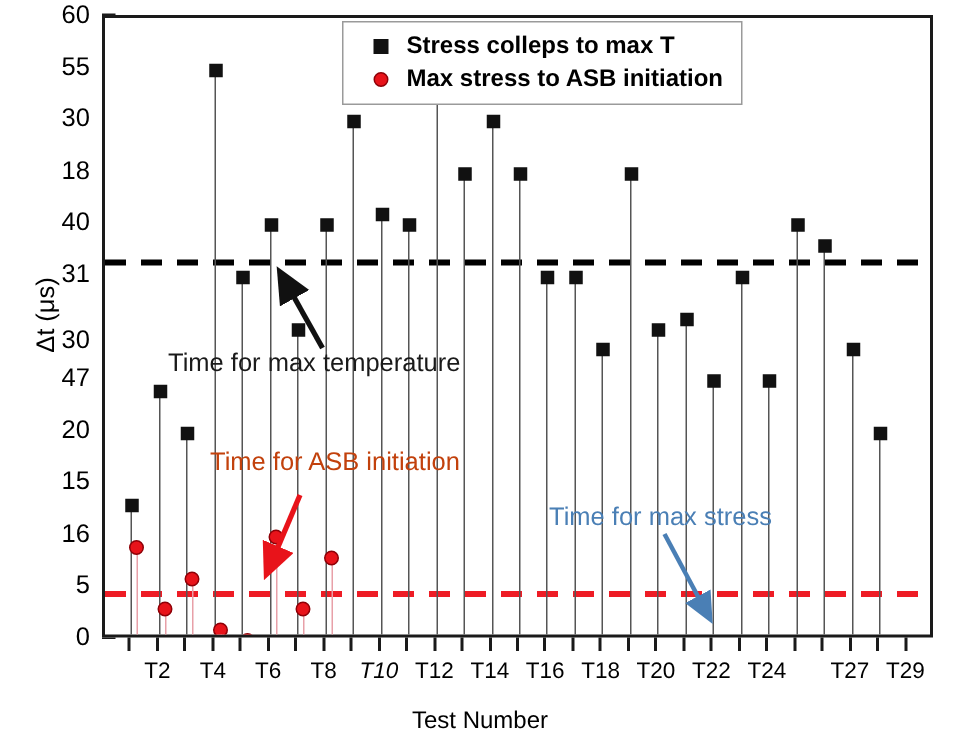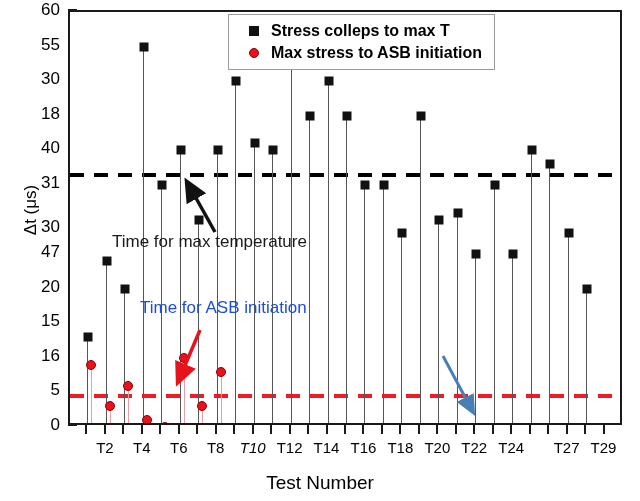--- a/index.html
+++ b/index.html
@@ -31,21 +31,21 @@
   }
 
   
   .xtick{position:absolute;top:425px;width:2px;height:9px;background:#1a1a1a;}
   .xtick-label{
     position:absolute;top:440px;font-size:15px;line-height:16px;
     text-align:center;white-space:nowrap;transform:translateX(-50%);
   }
   #xlabel{
     position:absolute;left:0;top:472px;width:640px;text-align:center;
-    font-size:19px;font-weight:400;
+    font-size:16px;font-weight:400;
   }
 
   
   .stem-black{position:absolute;width:1px;background:#555;}
   .stem-red{position:absolute;width:1px;background:#e8a0a8;}
   .marker-square{
     position:absolute;width:9px;height:9px;background:#111;
     transform:translate(-50%,-50%);
   }
   .marker-circle{
@@ -67,21 +67,21 @@
   }
   .legend-row{display:flex;align-items:center;height:22px;}
   .legend-key{width:34px;display:flex;justify-content:center;align-items:center;}
   .key-square{width:10px;height:10px;background:#111;}
   .key-circle{width:10px;height:10px;border-radius:50%;background:#e8131a;border:1px solid #8e0007;box-sizing:border-box;}
   .legend-text{font-size:16px;font-weight:bold;white-space:nowrap;}
 
   
   .annot{position:absolute;font-size:17px;white-space:nowrap;}
   #annot-temp{left:112px;top:232px;color:#1a1a1a;}
-  #annot-asb{left:140px;top:298px;color:#1d4ed8;}
+  #annot-asb{left:140px;top:298px;color:#c2410c;}
   #annot-stress{left:366px;top:335px;color:#4a7fb5;}
   .arrow-svg{position:absolute;overflow:visible;}
 </style>
 </head>
 <body>
 
 <div id="figure">
 
   <div id="ylabel">Δt (μs)</div>
 
@@ -264,20 +264,21 @@
     <div class="legend-row">
       <span class="legend-key">
           <span class="key-circle"></span>
         </span>
       <span class="legend-text">Max stress to ASB initiation</span>
     </div>
   </div>
 
   <div class="annot" id="annot-temp">Time for max temperature</div>
   <div class="annot" id="annot-asb">Time for ASB initiation</div>
+  <div class="annot" id="annot-stress">Time for max stress</div>
 
   <svg class="arrow-svg" style="left:0;top:0;width:640px;height:501px;pointer-events:none">
     <defs>
       <marker id="ah-blk" markerWidth="7" markerHeight="7" refX="5.5" refY="3.2" orient="auto">
         <path d="M0,0 L7,3.2 L0,6.4 z" fill="#111"></path>
       </marker>
       <marker id="ah-red" markerWidth="7" markerHeight="7" refX="5.5" refY="3.2" orient="auto">
         <path d="M0,0 L7,3.2 L0,6.4 z" fill="#e8131a"></path>
       </marker>
       <marker id="ah-blu" markerWidth="7" markerHeight="7" refX="5.5" refY="3.2" orient="auto">

